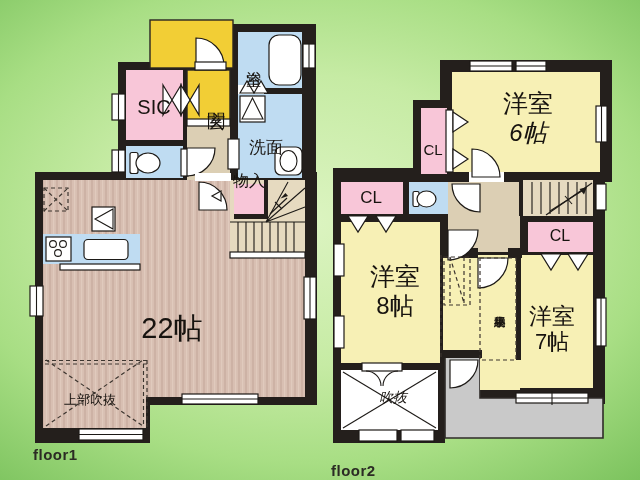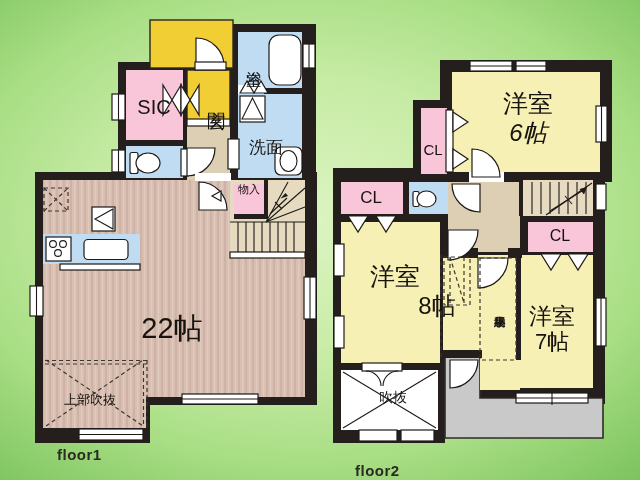--- a/index.html
+++ b/index.html
@@ -17,21 +17,21 @@
   .tan{fill:var(--c-hall_tan,#dccfb4);}
   .stan{fill:var(--c-stair_tan,#e6dac0);}
   .gray{fill:var(--c-balcony_gray,#c9c9c9);stroke:#2f2b28;stroke-width:1.6;}
   .wood{fill:url(#woodp);}
   .wht{fill:#ffffff;stroke:#1d1a17;stroke-width:1.2;}
   .ln{stroke:#1d1a17;stroke-width:1.1;fill:none;}
   .lnf{stroke:#1d1a17;stroke-width:1.1;fill:#ffffff;}
   .dsh{stroke:#3c352f;stroke-width:1.2;fill:none;stroke-dasharray:4 3;}
   .lbl{position:absolute;transform:translate(-50%,-50%);color:#17130f;white-space:nowrap;line-height:1.02;text-align:center;}
   .vert{writing-mode:vertical-rl;text-orientation:upright;letter-spacing:1px;}
-  .floorlbl{position:absolute;color:#2b2b24;font-weight:bold;font-size:15px;letter-spacing:.5px;margin-left:24px;}
+  .floorlbl{position:absolute;color:#2b2b24;font-weight:bold;font-size:15px;letter-spacing:.5px;}
 </style>
 </head>
 <body>
 
 <div class="stage">
 <svg width="640" height="480" viewBox="0 0 640 480">
   <defs>
     <pattern id="woodp" width="7" height="9" patternUnits="userSpaceOnUse">
       <rect width="7" height="9" fill="#d8bfb2"></rect>
       <rect x="0" width="2" height="9" fill="#cdb2a5"></rect>
@@ -250,30 +250,30 @@
       </g>
     </g>
   </g>
 </svg>
 
 <div class="lbl" style="left:172px;top:329px;font-size:29px;">22帖</div>
 <div class="lbl" style="left:154px;top:107px;font-size:20px;">SIC</div>
 <div class="lbl vert" style="left:216px;top:98px;font-size:18px;">玄関</div>
 <div class="lbl vert" style="left:254px;top:60px;font-size:15px;">浴室</div>
 <div class="lbl" style="left:266px;top:140px;font-size:17px;margin-top:8px;">洗面</div>
-<div class="lbl" style="left:249px;top:190px;font-size:11px;">物入</div>
+<div class="lbl" style="left:249px;top:182px;font-size:16px;font-family:Liberation Mono, monospace;">物入</div>
 <div class="lbl" style="left:90px;top:400px;font-size:13px;">上部吹抜</div>
 
 <div class="lbl" style="left:528px;top:104px;font-size:25px;">洋室</div>
 <div class="lbl" style="left:528px;top:133px;font-size:24px;font-style:italic;">6帖</div>
 <div class="lbl" style="left:395px;top:277px;font-size:25px;">洋室</div>
-<div class="lbl" style="left:395px;top:306px;font-size:24px;margin-left:42px;">8帖</div>
+<div class="lbl" style="left:395px;top:306px;font-size:24px;">8帖</div>
 <div class="lbl" style="left:552px;top:317px;font-size:23px;">洋室</div>
 <div class="lbl" style="left:552px;top:342px;font-size:22px;">7帖</div>
 <div class="lbl" style="left:433px;top:150px;font-size:15px;">CL</div>
 <div class="lbl" style="left:371px;top:198px;font-size:17px;">CL</div>
 <div class="lbl" style="left:560px;top:236px;font-size:16px;">CL</div>
 <div class="lbl vert" style="left:499px;top:307px;font-size:11.5px;letter-spacing:0;">小屋裏収納</div>
-<div class="lbl" style="left:393px;top:397px;font-size:14px;">吹抜</div>
+<div class="lbl" style="left:393px;top:397px;font-size:14px;font-style:italic;">吹抜</div>
 
 <div class="floorlbl" style="left:33px;top:446px;">floor1</div>
 <div class="floorlbl" style="left:331px;top:462px;">floor2</div>
 </div>
 
 </body></html>

